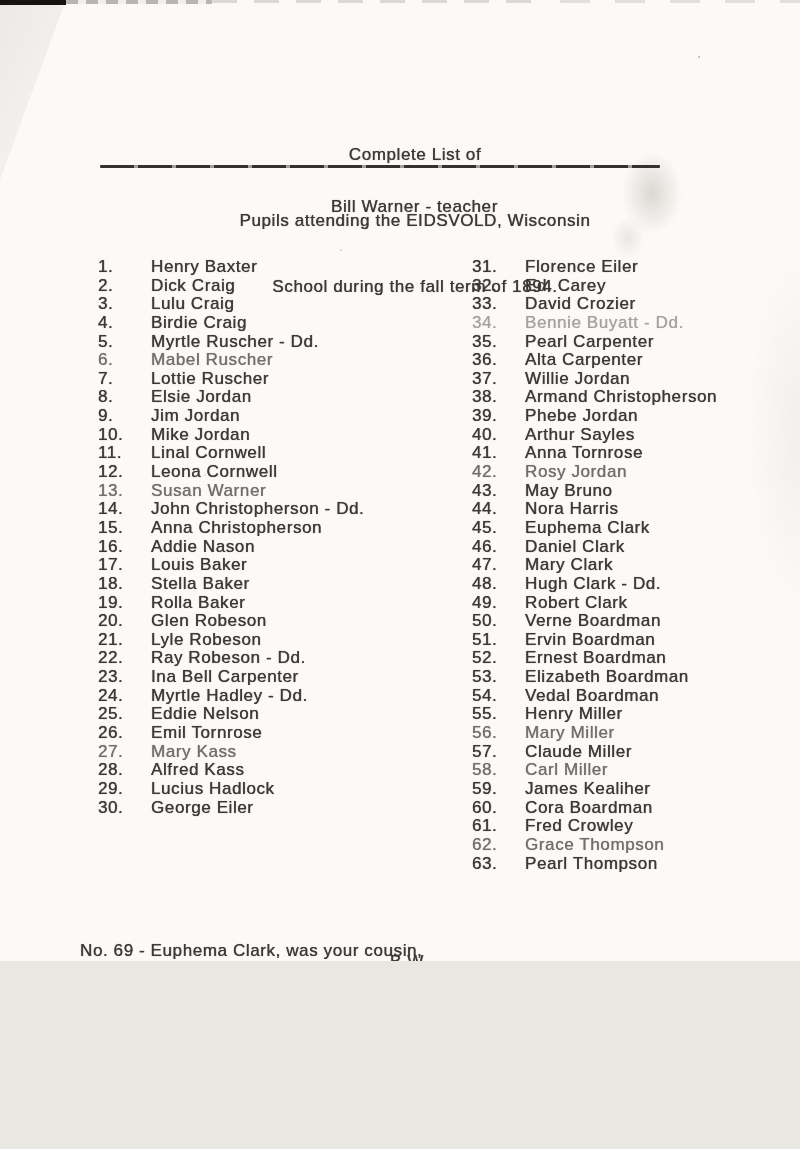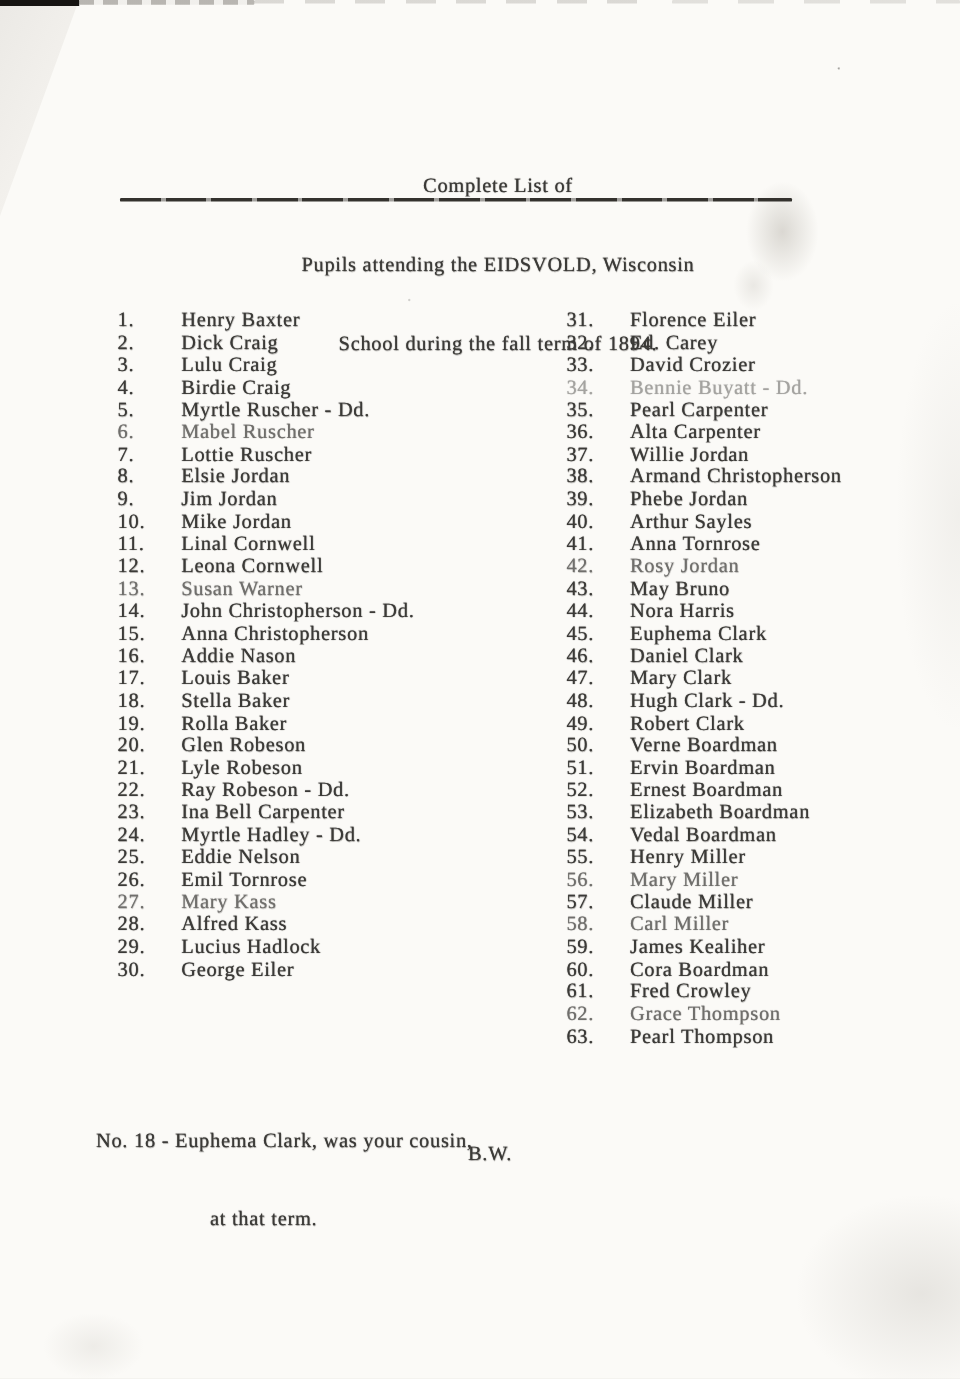--- a/index.html
+++ b/index.html
@@ -1,21 +1,21 @@
 <!DOCTYPE html>
 <html style="--paper: #fbfaf7; --ink: #3b3a37;"><head>
 <meta charset="utf-8">
 <style>
   html,body{margin:0;padding:0;background:#e9e7e2;}
   .page{
     position:relative;
-    width:800px;height:1149px;
+    width:800px;height:961px;
     margin:0 auto;
     overflow:hidden;
-    font-family:Liberation Serif, serif;
+    font-family:Liberation Sans, sans-serif;
     color:var(--ink,#3b3a37);
     background:
       radial-gradient(42px 58px at 652px 193px, rgba(165,160,150,.38), rgba(165,160,150,0) 72%),
       radial-gradient(24px 30px at 628px 238px, rgba(165,160,150,.20), rgba(165,160,150,0) 70%),
       radial-gradient(140px 110px at 768px 1078px, rgba(178,174,166,.28), rgba(178,174,166,0) 75%),
       radial-gradient(70px 240px at 799px 430px, rgba(178,174,166,.14), rgba(178,174,166,0) 75%),
       radial-gradient(60px 40px at 78px 1122px, rgba(190,186,178,.22), rgba(190,186,178,0) 70%),
       radial-gradient(2px 2px at 699px 57px, rgba(90,88,84,.65), rgba(90,88,84,0) 70%),
       radial-gradient(2px 2px at 341px 250px, rgba(90,88,84,.4), rgba(90,88,84,0) 70%),
       radial-gradient(2px 2px at 620px 640px, rgba(120,116,110,.4), rgba(120,116,110,0) 70%),
@@ -71,23 +71,24 @@
   <div class="edge-streak streak-2"></div>
   <div class="edge-streak streak-3"></div>
 
   <div class="title-block typed">
     <div>Complete List of</div>
     <div>Pupils attending the EIDSVOLD, Wisconsin</div>
     <div>School during the fall term of 1894.</div>
   </div>
   <div class="title-underline"></div>
 
+  <div class="teacher-line typed">Bill Warner - teacher</div>
 
   <div class="col col-left typed"><div class="row"><span class="num">1.</span><span>Henry Baxter</span></div><div class="row"><span class="num">2.</span><span>Dick Craig</span></div><div class="row"><span class="num">3.</span><span>Lulu Craig</span></div><div class="row"><span class="num">4.</span><span>Birdie Craig</span></div><div class="row"><span class="num">5.</span><span>Myrtle Ruscher - Dd.</span></div><div class="row faint1"><span class="num">6.</span><span>Mabel Ruscher</span></div><div class="row"><span class="num">7.</span><span>Lottie Ruscher</span></div><div class="row"><span class="num">8.</span><span>Elsie Jordan</span></div><div class="row"><span class="num">9.</span><span>Jim Jordan</span></div><div class="row"><span class="num">10.</span><span>Mike Jordan</span></div><div class="row"><span class="num">11.</span><span>Linal Cornwell</span></div><div class="row"><span class="num">12.</span><span>Leona Cornwell</span></div><div class="row faint1"><span class="num">13.</span><span>Susan Warner</span></div><div class="row"><span class="num">14.</span><span>John Christopherson - Dd.</span></div><div class="row"><span class="num">15.</span><span>Anna Christopherson</span></div><div class="row"><span class="num">16.</span><span>Addie Nason</span></div><div class="row"><span class="num">17.</span><span>Louis Baker</span></div><div class="row"><span class="num">18.</span><span>Stella Baker</span></div><div class="row"><span class="num">19.</span><span>Rolla Baker</span></div><div class="row"><span class="num">20.</span><span>Glen Robeson</span></div><div class="row"><span class="num">21.</span><span>Lyle Robeson</span></div><div class="row"><span class="num">22.</span><span>Ray Robeson - Dd.</span></div><div class="row"><span class="num">23.</span><span>Ina Bell Carpenter</span></div><div class="row"><span class="num">24.</span><span>Myrtle Hadley - Dd.</span></div><div class="row"><span class="num">25.</span><span>Eddie Nelson</span></div><div class="row"><span class="num">26.</span><span>Emil Tornrose</span></div><div class="row faint1"><span class="num">27.</span><span>Mary Kass</span></div><div class="row"><span class="num">28.</span><span>Alfred Kass</span></div><div class="row"><span class="num">29.</span><span>Lucius Hadlock</span></div><div class="row"><span class="num">30.</span><span>George Eiler</span></div></div>
   <div class="col col-right typed"><div class="row"><span class="num">31.</span><span>Florence Eiler</span></div><div class="row"><span class="num">32.</span><span>Ed. Carey</span></div><div class="row"><span class="num">33.</span><span>David Crozier</span></div><div class="row faint2"><span class="num">34.</span><span>Bennie Buyatt - Dd.</span></div><div class="row"><span class="num">35.</span><span>Pearl Carpenter</span></div><div class="row"><span class="num">36.</span><span>Alta Carpenter</span></div><div class="row"><span class="num">37.</span><span>Willie Jordan</span></div><div class="row"><span class="num">38.</span><span>Armand Christopherson</span></div><div class="row"><span class="num">39.</span><span>Phebe Jordan</span></div><div class="row"><span class="num">40.</span><span>Arthur Sayles</span></div><div class="row"><span class="num">41.</span><span>Anna Tornrose</span></div><div class="row faint1"><span class="num">42.</span><span>Rosy Jordan</span></div><div class="row"><span class="num">43.</span><span>May Bruno</span></div><div class="row"><span class="num">44.</span><span>Nora Harris</span></div><div class="row"><span class="num">45.</span><span>Euphema Clark</span></div><div class="row"><span class="num">46.</span><span>Daniel Clark</span></div><div class="row"><span class="num">47.</span><span>Mary Clark</span></div><div class="row"><span class="num">48.</span><span>Hugh Clark - Dd.</span></div><div class="row"><span class="num">49.</span><span>Robert Clark</span></div><div class="row"><span class="num">50.</span><span>Verne Boardman</span></div><div class="row"><span class="num">51.</span><span>Ervin Boardman</span></div><div class="row"><span class="num">52.</span><span>Ernest Boardman</span></div><div class="row"><span class="num">53.</span><span>Elizabeth Boardman</span></div><div class="row"><span class="num">54.</span><span>Vedal Boardman</span></div><div class="row"><span class="num">55.</span><span>Henry Miller</span></div><div class="row faint1"><span class="num">56.</span><span>Mary Miller</span></div><div class="row"><span class="num">57.</span><span>Claude Miller</span></div><div class="row faint1"><span class="num">58.</span><span>Carl Miller</span></div><div class="row"><span class="num">59.</span><span>James Kealiher</span></div><div class="row"><span class="num">60.</span><span>Cora Boardman</span></div><div class="row"><span class="num">61.</span><span>Fred Crowley</span></div><div class="row faint1"><span class="num">62.</span><span>Grace Thompson</span></div><div class="row"><span class="num">63.</span><span>Pearl Thompson</span></div></div>
 
   <div class="footnote typed">
-    <div>No. 18 - Euphema Clark, was your cousin,</div>
+    <div>No. 69 - Euphema Clark, was your cousin,</div>
     <div class="indent">at that term.</div>
   </div>
   <div class="initials typed">B.W.</div>
 
 </div>
 
 </body></html>

